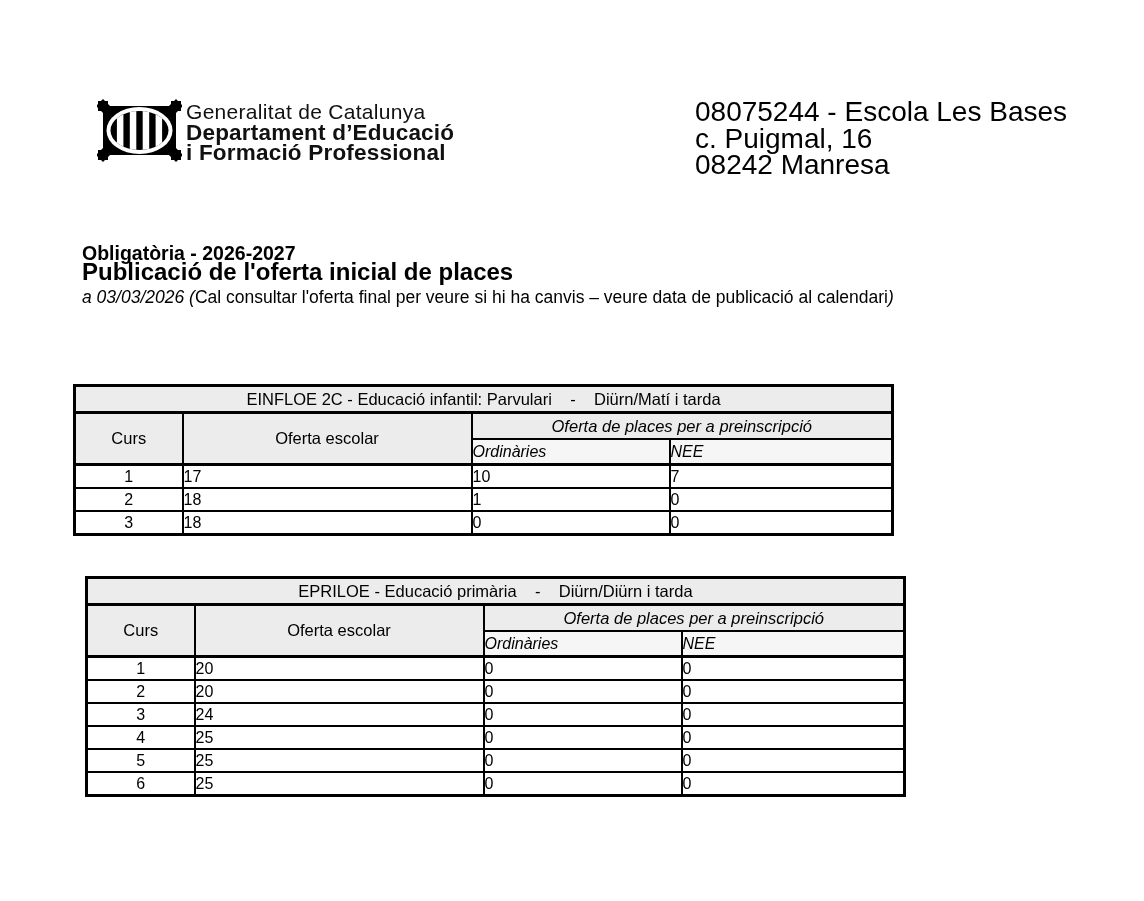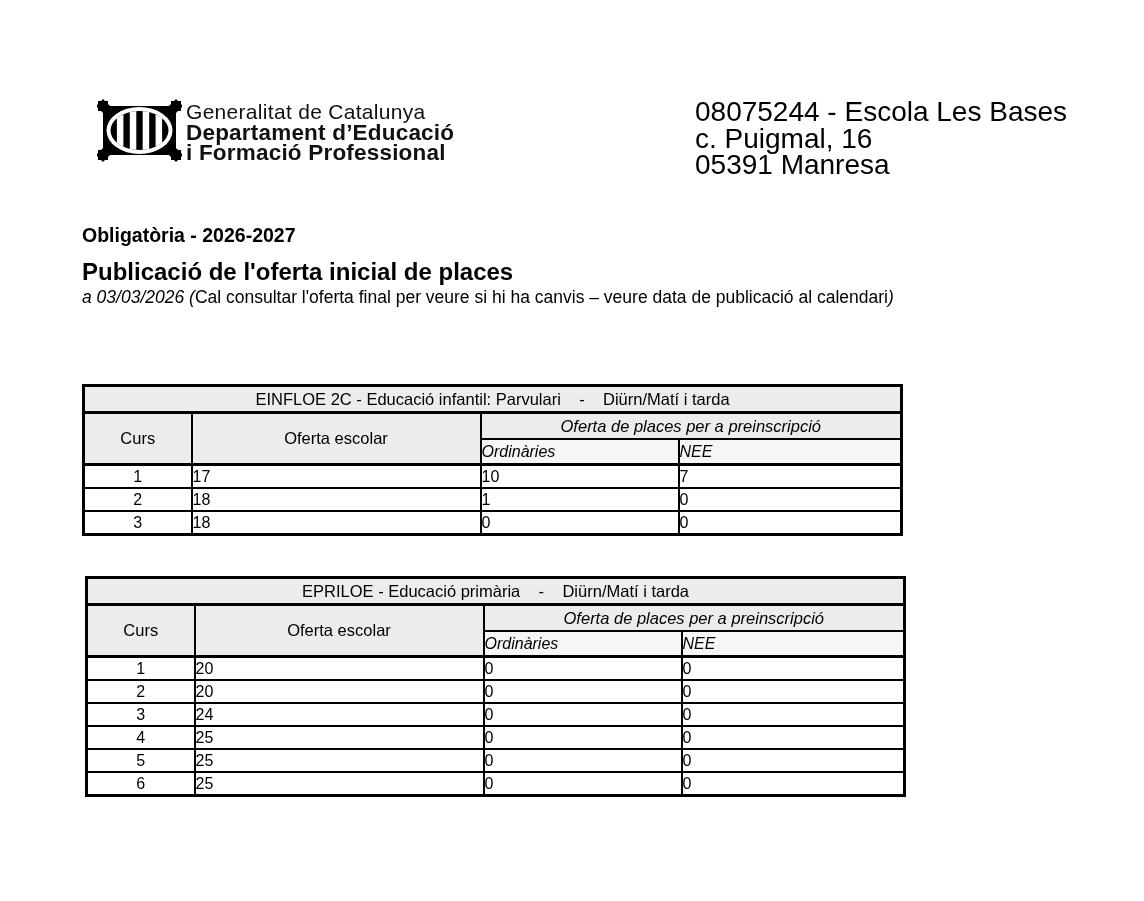--- a/index.html
+++ b/index.html
@@ -36,42 +36,42 @@
     letter-spacing: 0.2px;
     color: #111111;
     white-space: nowrap;
   }
 
   
   .school-block { left: 695px; top: 99px; font-size: 28px; line-height: 26.5px; }
   .school-block div { white-space: nowrap; }
 
   
-  .heading1 { left: 82px; top: 224px; font-size: 19.5px; font-weight: 700; white-space: nowrap; }
+  .heading1 { left: 82px; top: 242px; font-size: 19.5px; font-weight: 700; white-space: nowrap; }
   .heading2 { left: 82px; top: 258px; font-size: 24px; font-weight: 700; white-space: nowrap; }
   .note { left: 82px; top: 287px; font-size: 17.5px; white-space: nowrap; }
   .note .it { font-style: italic; }
 
   
   .doc-table {
     border-collapse: collapse;
     table-layout: fixed;
     width: 818px;
     font-size: 16px;
     color: #000000;
   }
   .doc-table td, .doc-table th {
     border: 2px solid #000000;
     padding: 0;
     overflow: hidden;
     vertical-align: middle;
     font-weight: 400;
   }
   .doc-table { border: 3px solid #000000; }
-  .t1 { left: 82px; top: 384px; padding-left: 8px; }
+  .t1 { left: 73px; top: 384px; padding-left: 8px; }
   .t2 { left: 85px; top: 576px; }
 
   .title-cell {
     height: 24px;
     background: #ececec;
     font-weight: 700;
     font-size: 16.5px;
     text-align: center;
     white-space: pre-wrap;
     border-bottom: 3px solid #000000 !important;
@@ -138,21 +138,21 @@
   </div>
   <div class="abs logo-text">
     <div class="logo-line1">Generalitat de Catalunya</div>
     <div class="logo-line2">Departament d’Educació</div>
     <div class="logo-line3">i Formació Professional</div>
   </div>
 
   <div class="abs school-block">
     <div>08075244 - Escola Les Bases</div>
     <div>c. Puigmal, 16</div>
-    <div>05391 Manresa</div>
+    <div>08242 Manresa</div>
   </div>
 
   <div class="abs heading1">Obligatòria - 2026-2027</div>
   <div class="abs heading2">Publicació de l'oferta inicial de places</div>
   <div class="abs note"><span class="it">a 03/03/2026 (</span><span>Cal consultar l'oferta final per veure si hi ha canvis – veure data de publicació al calendari</span><span class="it">)</span></div>
 
   <table class="abs doc-table t1">
     <colgroup>
         <col style="width:108px">
         <col style="width:289px">
@@ -195,21 +195,21 @@
 
   <table class="abs doc-table t2">
     <colgroup>
         <col style="width:108px">
         <col style="width:289px">
         <col style="width:198px">
         <col style="width:223px">
       </colgroup>
     <tbody>
         <tr>
-      <td class="title-cell" colspan="4">EPRILOE - Educació primària    -    Diürn/Matí i tarda</td>
+      <td class="title-cell" colspan="4">EPRILOE - Educació primària    -    Diürn/Diürn i tarda</td>
     </tr>
     <tr>
       <td class="hdr hdr-rowspan" rowspan="2">Curs</td>
       <td class="hdr hdr-rowspan" rowspan="2">Oferta escolar</td>
       <td class="hdr hdr-span" colspan="2">Oferta de places per a preinscripció</td>
     </tr>
     <tr>
       <td class="sub-hdr">Ordinàries</td>
       <td class="sub-hdr">NEE</td>
     </tr>

